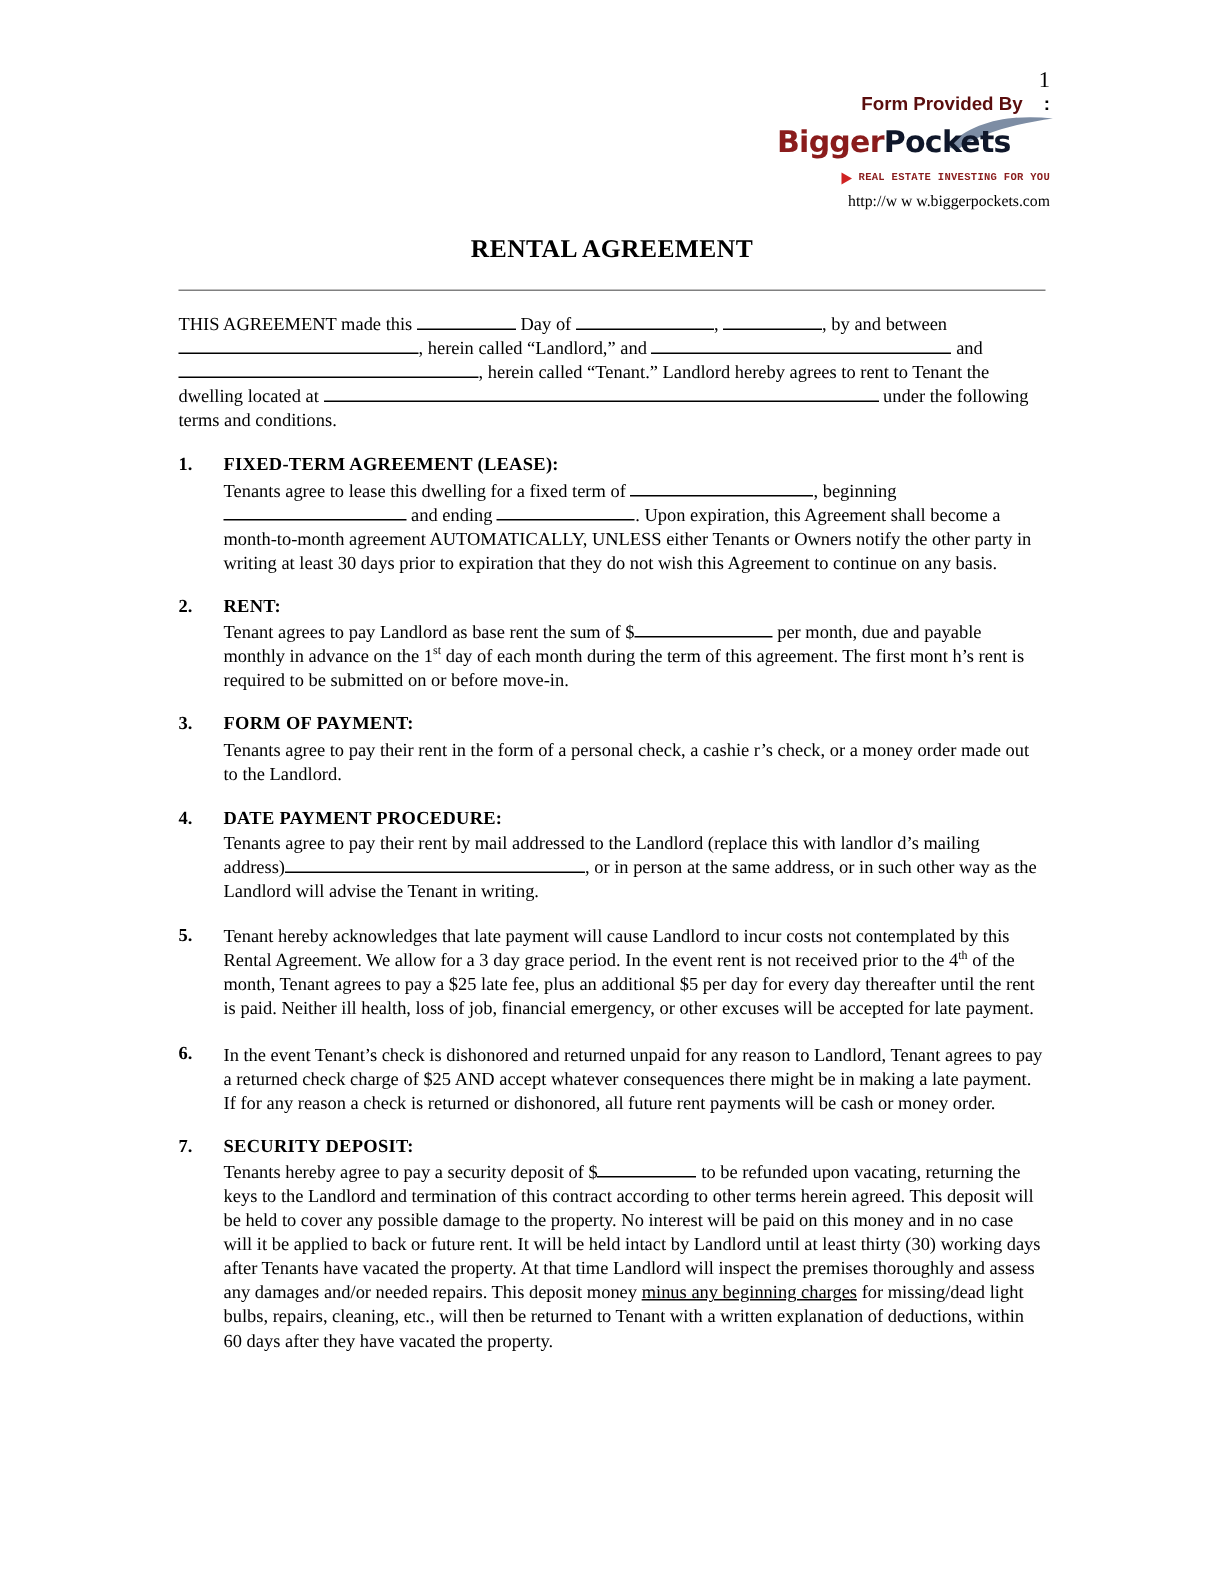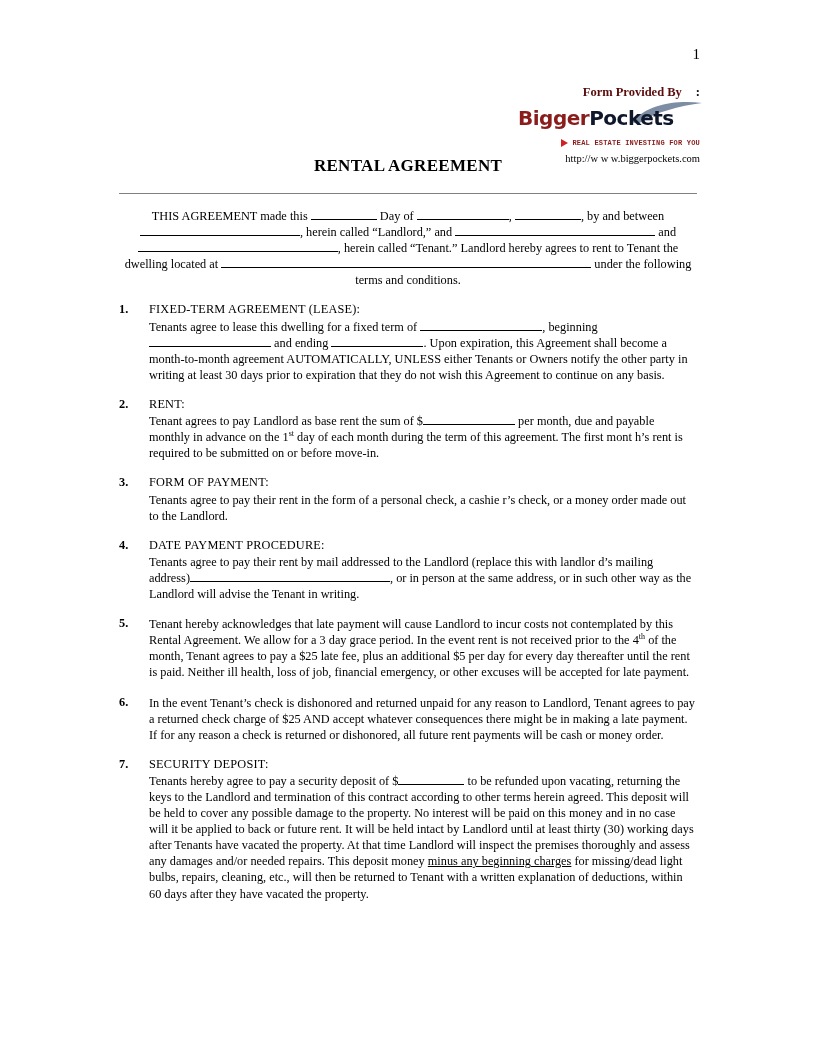--- a/index.html
+++ b/index.html
@@ -31,25 +31,24 @@
     top: 62px;
     right: 116px;
     width: 280px;
     text-align: right;
   }
   .provided-row {
     display: flex;
     justify-content: flex-end;
     align-items: baseline;
     gap: 14px;
-    font-family: Liberation Serif, serif;
+    font-family: Liberation Sans, sans-serif;
     font-weight: bold;
     font-size: 12.5px;
     color: #5a0d0d;
-    margin-top: 23px;
   }
   .provided-colon {
     color: #000000;
     font-weight: bold;
     font-size: 12.5px;
   }
   .logo-wrap {
     margin-top: 4px;
     display: flex;
     flex-direction: column;
@@ -132,21 +131,20 @@
     top: 208px;
     left: 119px;
     width: 578px;
     font-size: 12.3px;
     line-height: 1.31;
     text-align: left;
   }
   .intro p {
     margin: 0;
     text-indent: 0;
-    text-align: center;
   }
   .blank {
     display: inline-block;
     border-bottom: 1px solid #000;
     vertical-align: baseline;
   }
   .b-sm { width: 66px; }
   .b-md { width: 92px; }
   .b-lg { width: 122px; }
   .b-xl { width: 160px; }
@@ -160,21 +158,21 @@
   .clause-num {
     width: 30px;
     flex: 0 0 30px;
     font-weight: bold;
     font-size: 12.3px;
   }
   .clause-body {
     flex: 1;
   }
   .clause-head {
-    font-weight: normal;
+    font-weight: bold;
     font-size: 12.3px;
     letter-spacing: 0.2px;
   }
   .clause-text {
     margin-top: 1px;
     font-size: 12.3px;
     line-height: 1.31;
   }
   sup {
     font-size: 8px;

